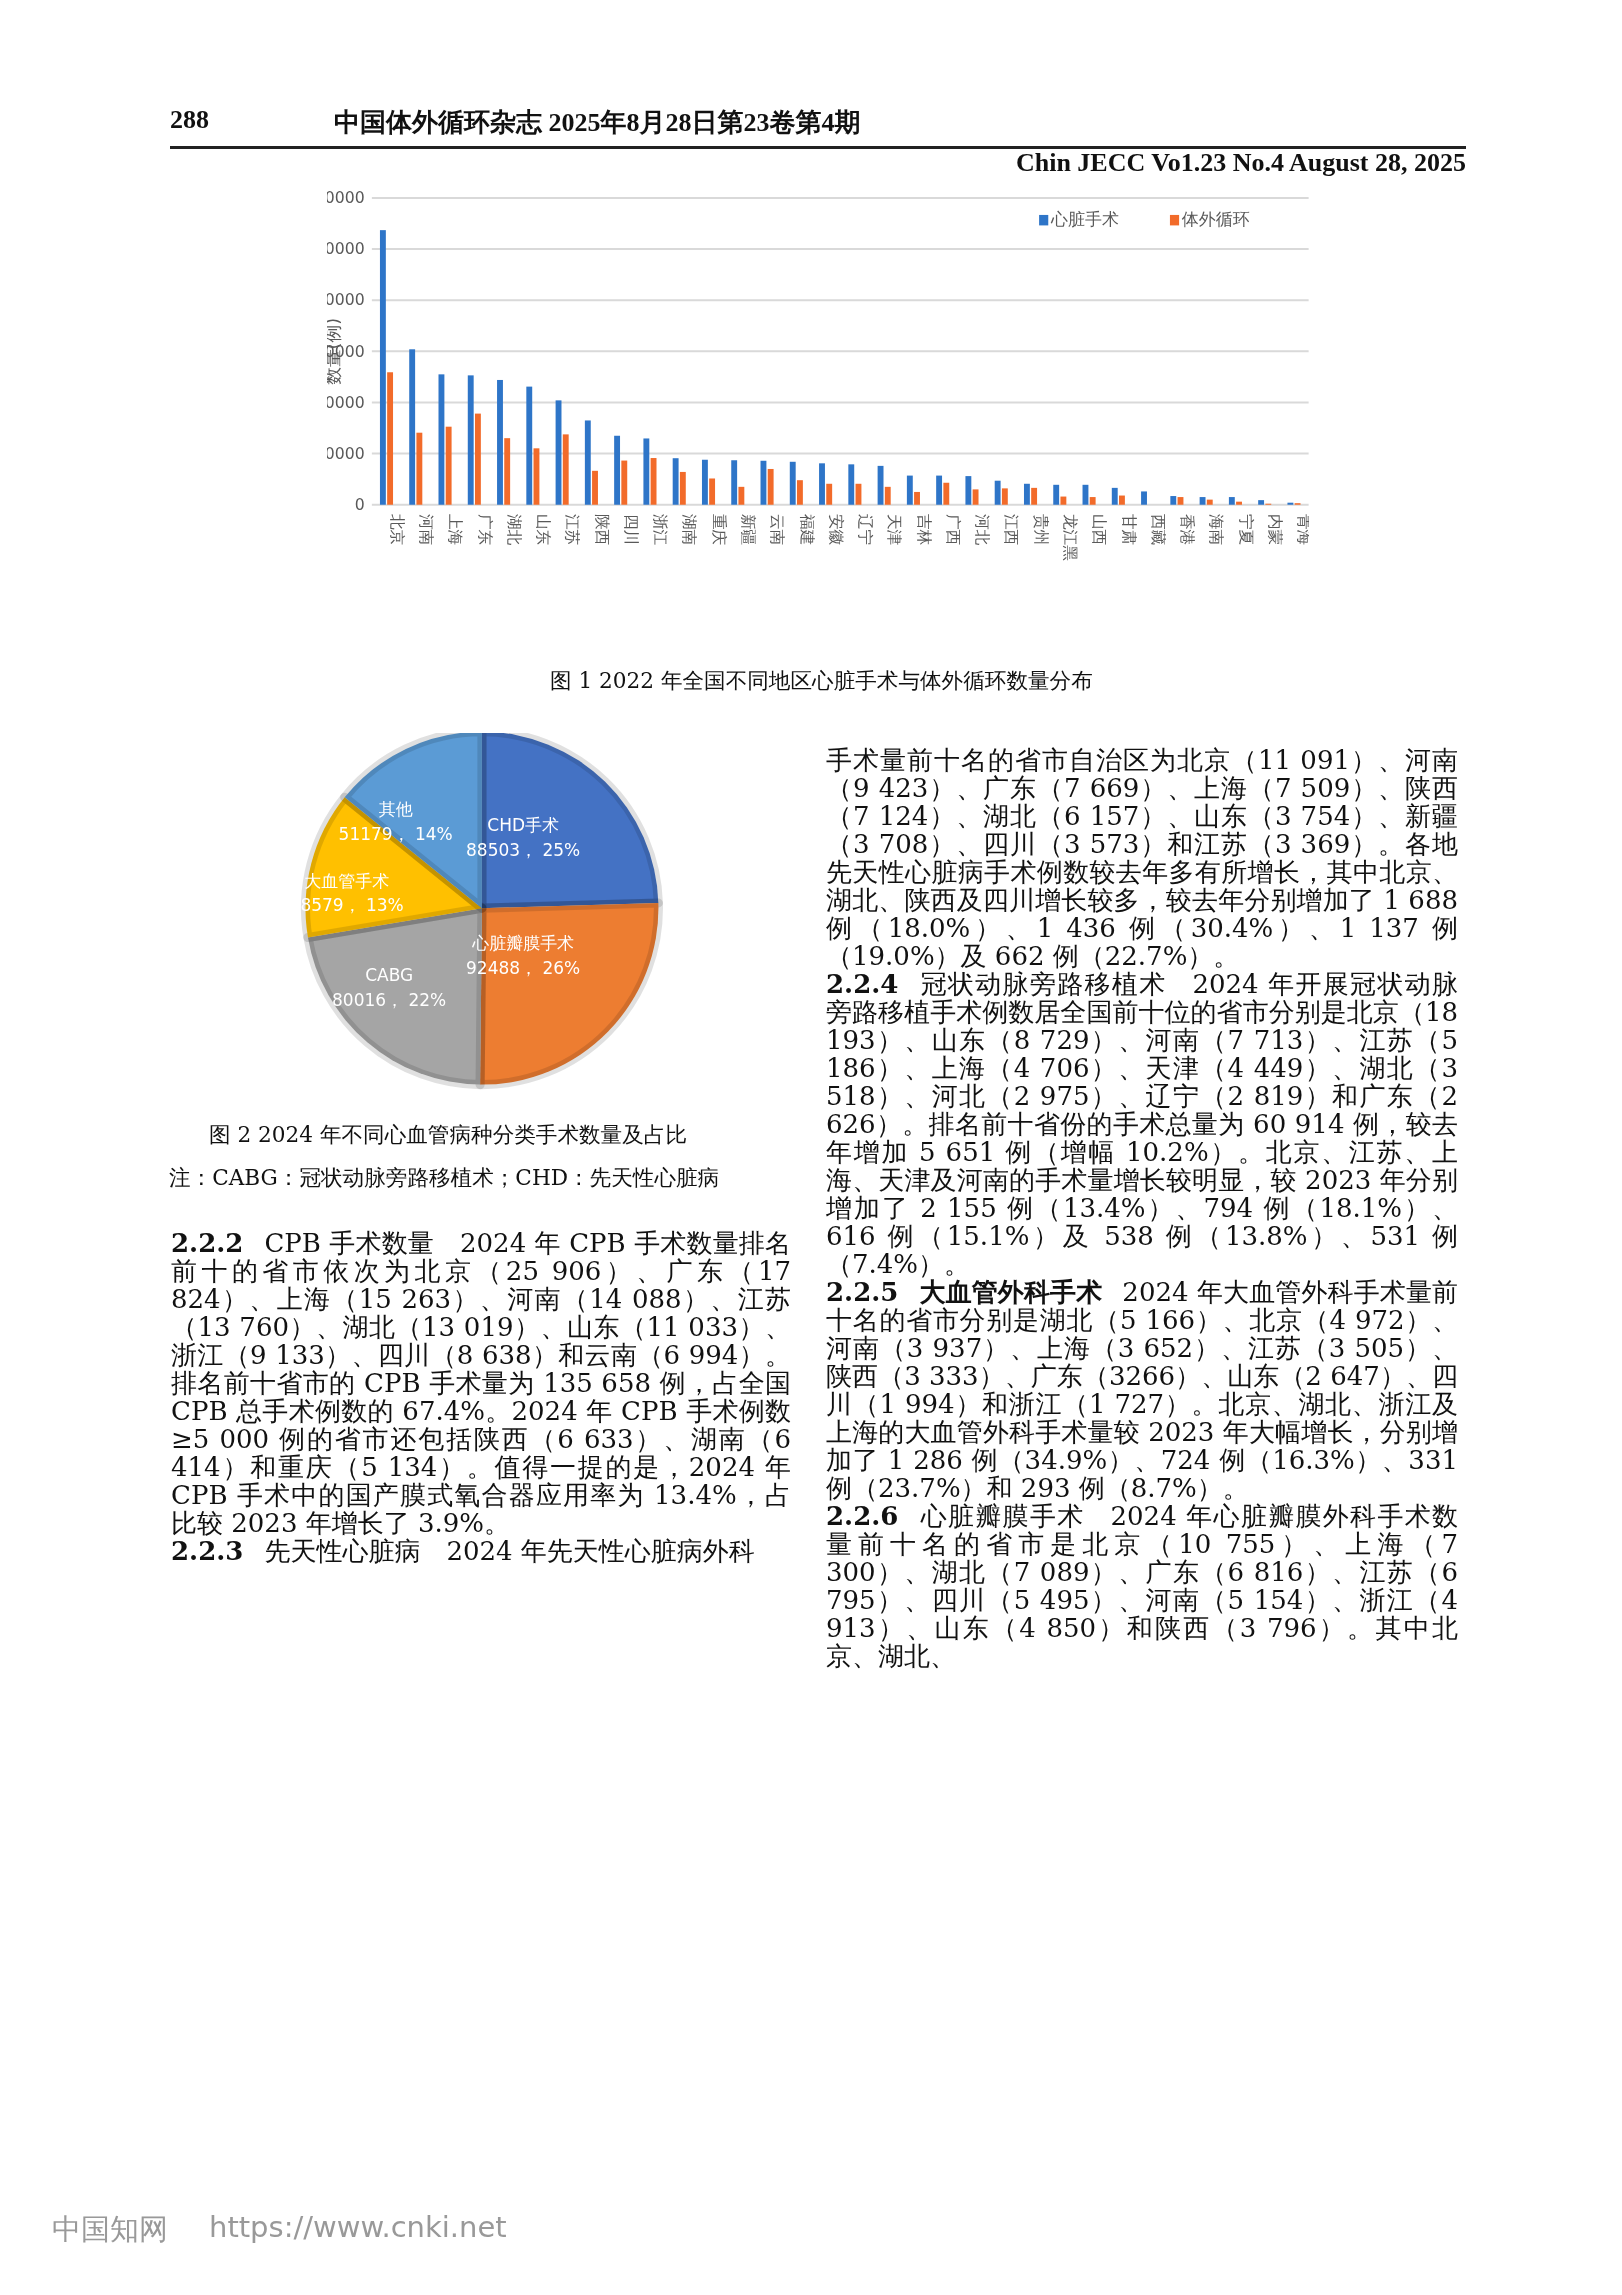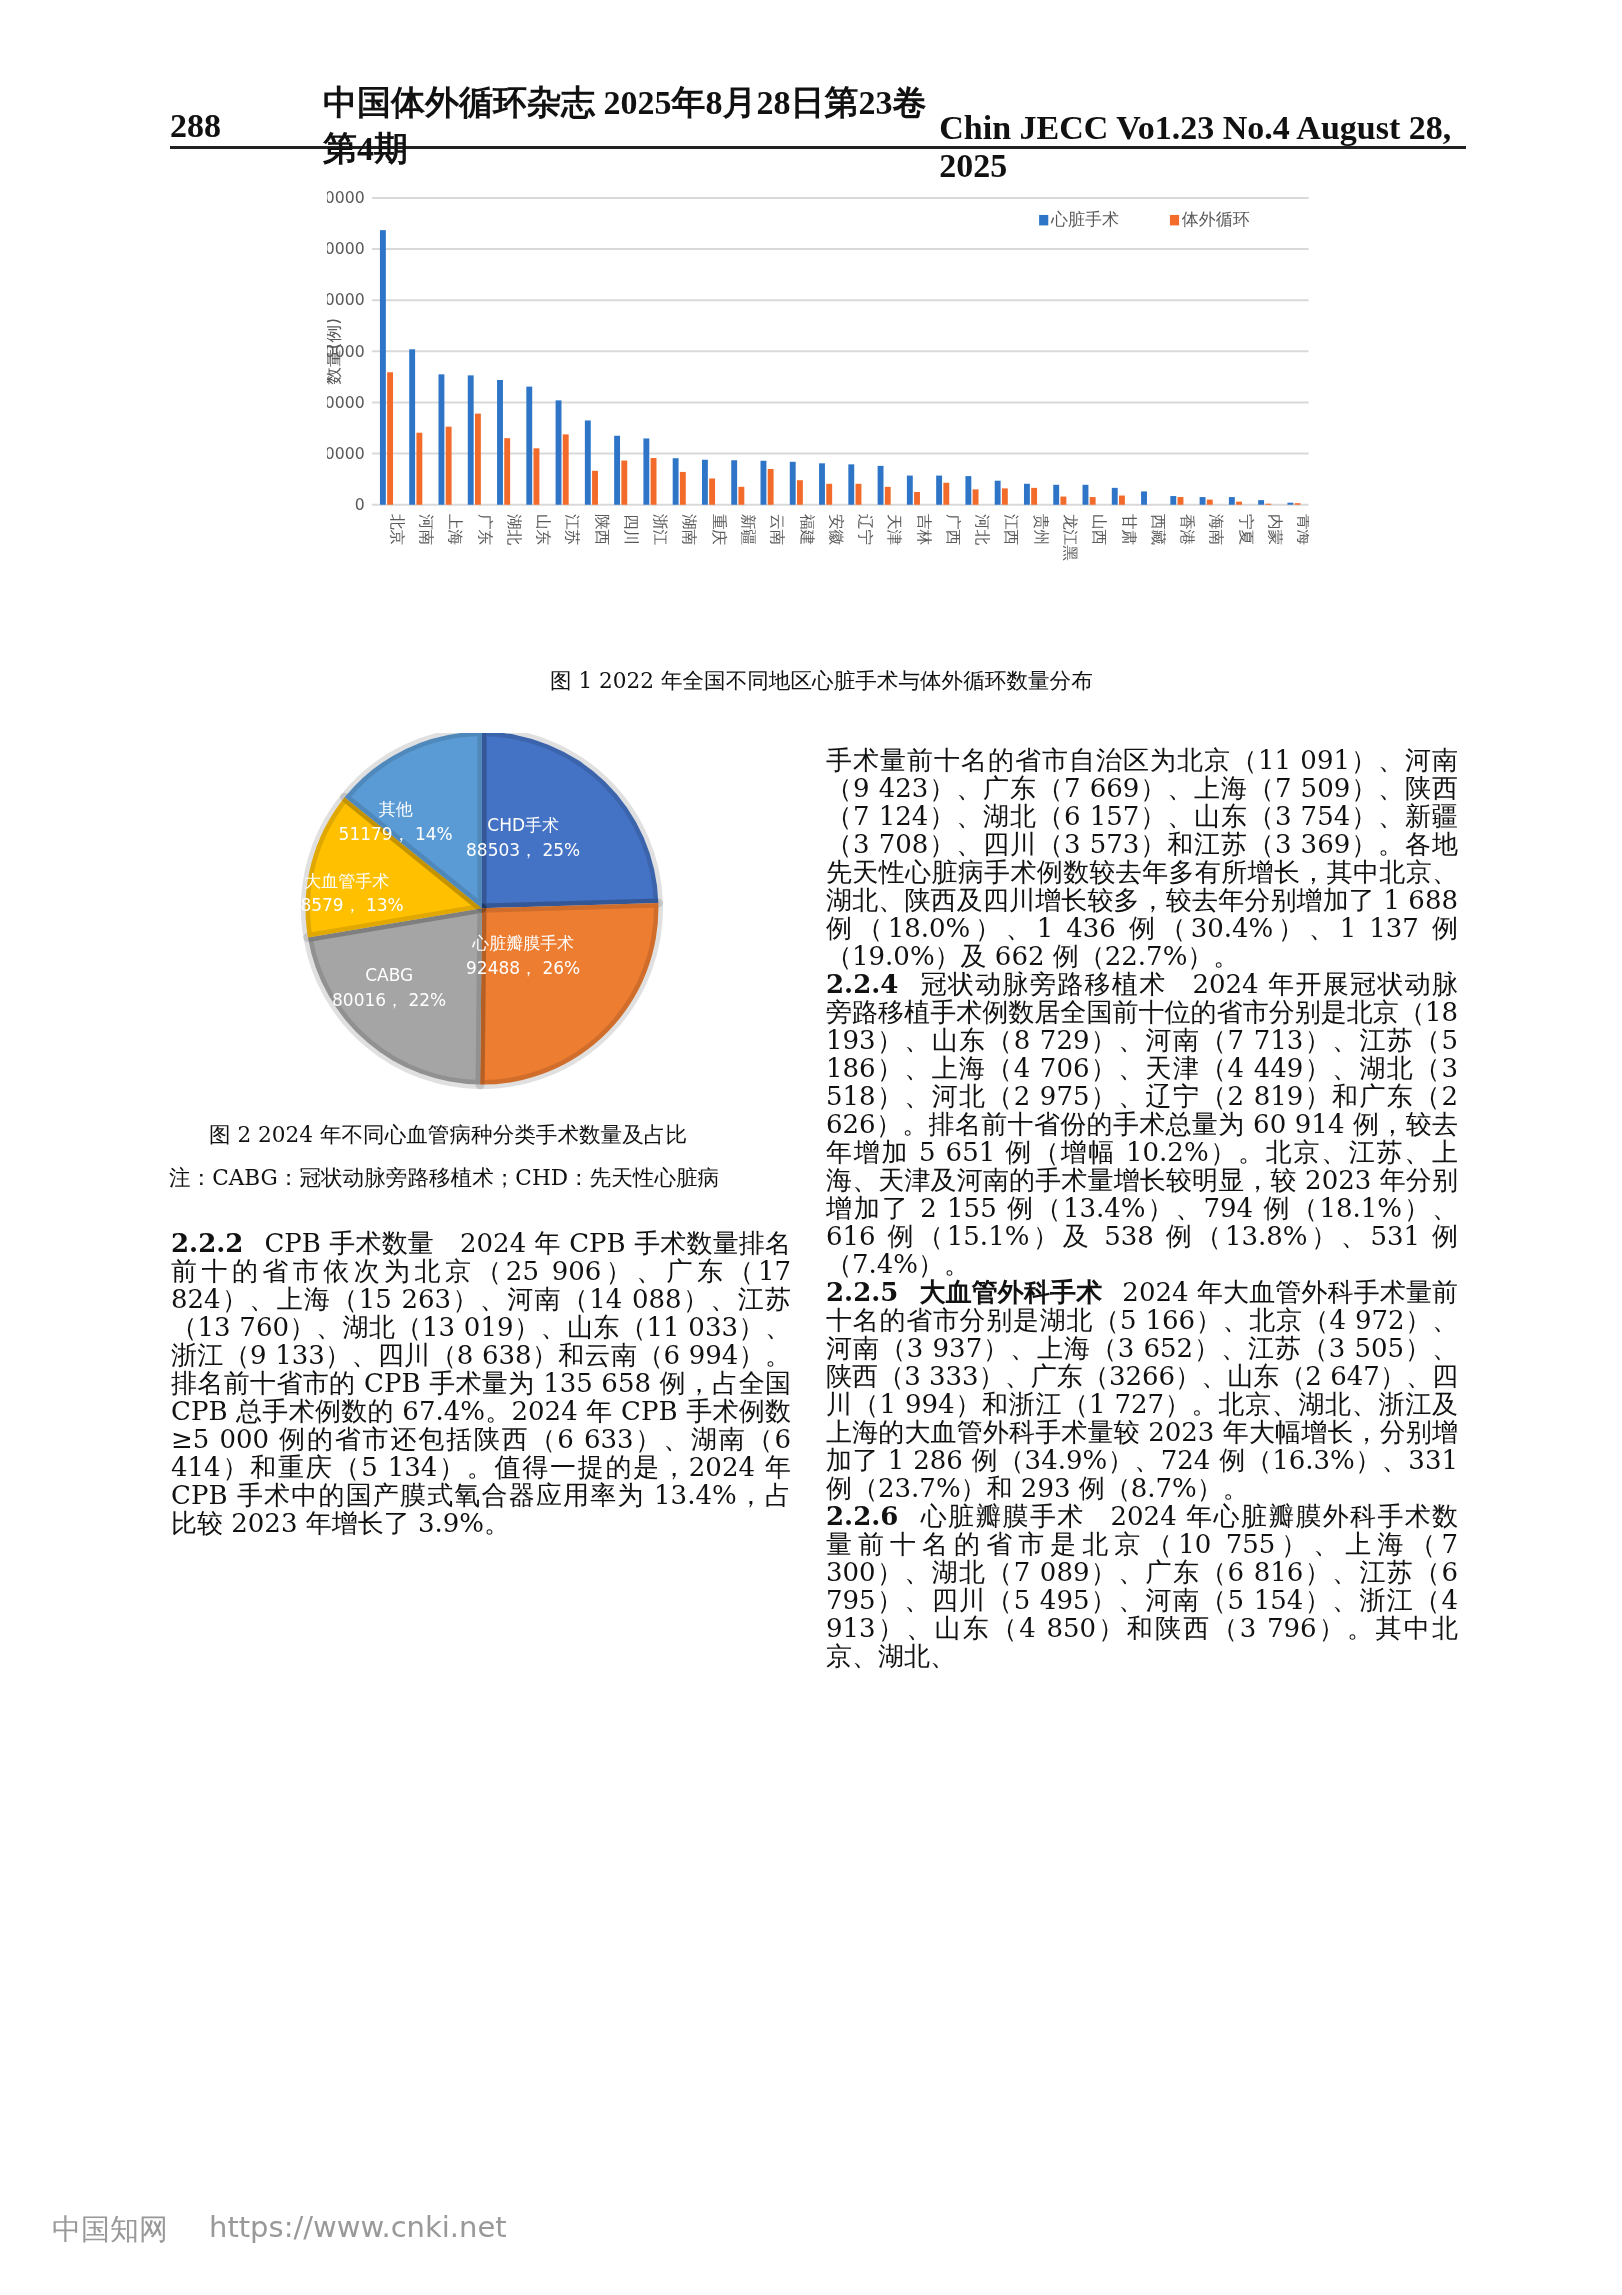--- a/index.html
+++ b/index.html
@@ -1,17 +1,17 @@
 <!DOCTYPE html>
 <html style="font-size:10.5px"><head>
 <meta charset="utf-8">
 <style>
   html, body { margin:0; padding:0; background:#fff; }
   body { width:1623px; height:2295px; position:relative; font-family:"DejaVu Serif","Liberation Serif",serif; color:#111; overflow:hidden; }
-  .header { position:absolute; left:170px; top:105px; width:1296px; height:41px; border-bottom:3.3px solid #222; font-family:"Liberation Serif","DejaVu Serif",serif; font-size:34px; font-weight:bold; display:flex; align-items:center; }
+  .header { position:absolute; left:170px; top:105px; width:1296px; height:41px; border-bottom:3.3px solid #222; font-family:"Liberation Serif","DejaVu Serif",serif; font-size:26px; font-weight:bold; display:flex; align-items:flex-start; }
   .header .pg { width:105px; }
   .header .cn { margin-left:59px; }
   .header .en { margin-left:auto;margin-top:43px; }
   #fig1 { position:absolute; left:327px; top:177px; width:982px; height:471px; }
   .figcap { position:absolute; font-family:"DejaVu Serif",serif; font-size:21.6px; white-space:nowrap; }
   #fig1cap { left:550px; top:666px; }
   #fig2 { position:absolute; left:294px; top:733px; width:406px; height:366px; }
   #fig2cap { left:209px; top:1120px; }
   #fig2note { left:169px; top:1163px; font-size:21.6px; }
   .col { position:absolute; font-size:26px; line-height:28px; text-align:justify; font-family:"DejaVu Serif","Liberation Serif",serif; }
@@ -229,20 +229,21 @@
     <text x="80" y="235" text-anchor="middle" font-size="26" fill="#fff" font-family="DejaVu Serif, serif">大血管手术</text>
     <text x="80" y="273" text-anchor="middle" font-size="26" fill="#fff" font-family="DejaVu Sans Mono, monospace">48579， 13%</text>
     <text x="155" y="125" text-anchor="middle" font-size="26" fill="#fff" font-family="DejaVu Serif, serif">其他</text>
     <text x="155" y="163" text-anchor="middle" font-size="26" fill="#fff" font-family="DejaVu Sans Mono, monospace">51179， 14%</text>
   </svg>
 <div class="figcap" id="fig2cap">图 2   2024 年不同心血管病种分类手术数量及占比</div>
 <div class="figcap" id="fig2note">注：CABG：冠状动脉旁路移植术；CHD：先天性心脏病</div>
 
 <div class="col" id="colL">
     <p><span class="sec">2.2.2</span><span style="margin-right: 26px;">CPB 手术数量</span><span>2024 年 CPB 手术数量排名前十的省市依次为北京（25 906）、广东（17 824）、上海（15 263）、河南（14 088）、江苏（13 760）、湖北（13 019）、山东（11 033）、浙江（9 133）、四川（8 638）和云南（6 994）。排名前十省市的 CPB 手术量为 135 658 例，占全国 CPB 总手术例数的 67.4%。2024 年 CPB 手术例数≥5 000 例的省市还包括陕西（6 633）、湖南（6 414）和重庆（5 134）。值得一提的是，2024 年 CPB 手术中的国产膜式氧合器应用率为 13.4%，占比较 2023 年增长了 3.9%。</span></p>
+    <p><span class="sec">2.2.3</span><span style="margin-right: 26px;">先天性心脏病</span><span>2024 年先天性心脏病外科</span></p>
   </div>
 <div class="col" id="colR">
     <p><span>手术量前十名的省市自治区为北京（11 091）、河南（9 423）、广东（7 669）、上海（7 509）、陕西（7 124）、湖北（6 157）、山东（3 754）、新疆（3 708）、四川（3 573）和江苏（3 369）。各地先天性心脏病手术例数较去年多有所增长，其中北京、湖北、陕西及四川增长较多，较去年分别增加了 1 688 例（18.0%）、1 436 例（30.4%）、1 137 例（19.0%）及 662 例（22.7%）。</span></p>
     <p><span class="sec">2.2.4</span><span style="margin-right: 26px;">冠状动脉旁路移植术</span><span>2024 年开展冠状动脉旁路移植手术例数居全国前十位的省市分别是北京（18 193）、山东（8 729）、河南（7 713）、江苏（5 186）、上海（4 706）、天津（4 449）、湖北（3 518）、河北（2 975）、辽宁（2 819）和广东（2 626）。排名前十省份的手术总量为 60 914 例，较去年增加 5 651 例（增幅 10.2%）。北京、江苏、上海、天津及河南的手术量增长较明显，较 2023 年分别增加了 2 155 例（13.4%）、794 例（18.1%）、616 例（15.1%）及 538 例（13.8%）、531 例（7.4%）。</span></p>
     <p><span class="sec">2.2.5</span><span style="margin-right: 20px; font-weight: bold;">大血管外科手术</span><span>2024 年大血管外科手术量前十名的省市分别是湖北（5 166）、北京（4 972）、河南（3 937）、上海（3 652）、江苏（3 505）、陕西（3 333）、广东（3266）、山东（2 647）、四川（1 994）和浙江（1 727）。北京、湖北、浙江及上海的大血管外科手术量较 2023 年大幅增长，分别增加了 1 286 例（34.9%）、724 例（16.3%）、331 例（23.7%）和 293 例（8.7%）。</span></p>
     <p><span class="sec">2.2.6</span><span style="margin-right: 26px;">心脏瓣膜手术</span><span>2024 年心脏瓣膜外科手术数量前十名的省市是北京（10 755）、上海（7 300）、湖北（7 089）、广东（6 816）、江苏（6 795）、四川（5 495）、河南（5 154）、浙江（4 913）、山东（4 850）和陕西（3 796）。其中北京、湖北、</span></p>
   </div>
 
 <div class="footer">
   <span>中国知网</span>

